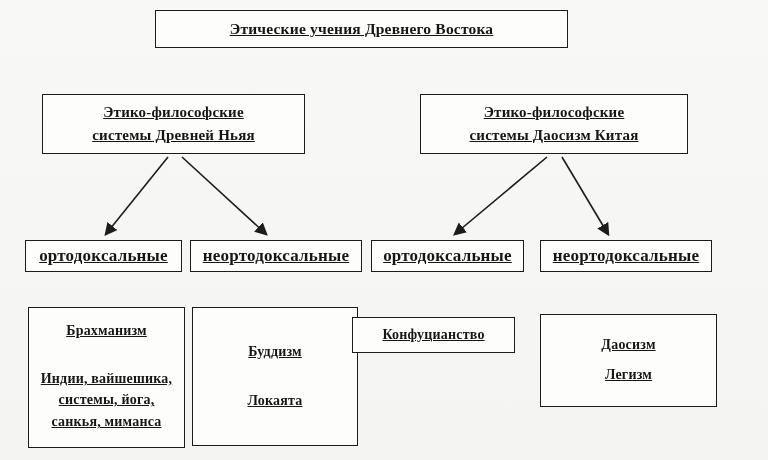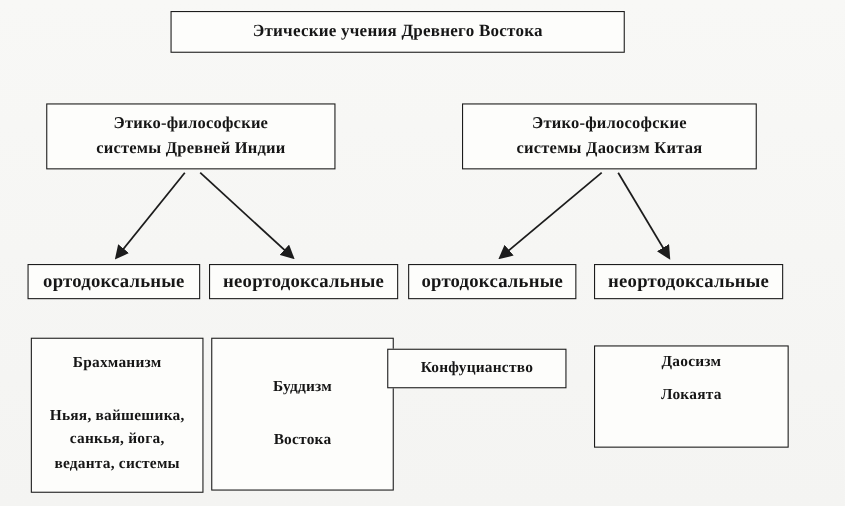--- a/index.html
+++ b/index.html
@@ -33,20 +33,21 @@
     background: #fdfdfb;
     border: 1.5px solid #1c1c1c;
     box-sizing: border-box;
     display: flex;
     flex-direction: column;
     align-items: center;
     justify-content: center;
     text-align: center;
     font-weight: 700;
     letter-spacing: 0.2px;
+    text-decoration: underline;
   }
   .title-box {
     left: 155px; top: 10px; width: 413px; height: 38px;
     font-size: 15.5px;
     border-width: 1.5px;
   }
   .root-box {
     top: 94px; height: 60px;
     font-size: 15px;
     line-height: 1.55;
@@ -78,21 +79,21 @@
     left: 192px; top: 307px; width: 166px; height: 139px;
     justify-content: space-evenly;
     padding: 6px 0;
   }
   .detail-china-orthodox {
     left: 352px; top: 317px; width: 163px; height: 36px;
   }
   .detail-china-heterodox {
     left: 540px; top: 314px; width: 177px; height: 93px;
     justify-content: flex-start;
-    padding-top: 0;
+    padding-top: 15px;
   }
   .detail-china-heterodox .detail-line {
     line-height: 30px;
   }
   .line { display: block; }
 </style>
 </head>
 <body>
 
 <div class="canvas">
@@ -108,21 +109,21 @@
     <line x1="547" y1="157" x2="455" y2="234" stroke="#1c1c1c" stroke-width="1.6" marker-end="url(#arrowhead)"></line>
     <line x1="562" y1="157" x2="608" y2="234" stroke="#1c1c1c" stroke-width="1.6" marker-end="url(#arrowhead)"></line>
   </svg>
 
   <div class="box title-box">
     <span class="line">Этические учения Древнего Востока</span>
   </div>
 
   <div class="box root-box root-india">
     <span class="line">Этико-философские</span>
-    <span class="line">системы Древней Индии</span>
+    <span class="line">системы Древней Ньяя</span>
   </div>
 
   <div class="box root-box root-china">
     <span class="line">Этико-философские</span>
     <span class="line">системы Даосизм Китая</span>
   </div>
 
   <div class="box cat-box cat-india-orthodox">
     <span class="line">ортодоксальные</span>
   </div>
@@ -134,32 +135,32 @@
   <div class="box cat-box cat-china-orthodox">
     <span class="line">ортодоксальные</span>
   </div>
 
   <div class="box cat-box cat-china-heterodox">
     <span class="line">неортодоксальные</span>
   </div>
 
   <div class="box detail-box detail-india-orthodox">
     <span class="line detail-title">Брахманизм</span>
-    <span class="line detail-line">Ньяя, вайшешика,</span>
-    <span class="line detail-line">санкья, йога,</span>
-    <span class="line detail-line">веданта, системы</span>
+    <span class="line detail-line">Индии, вайшешика,</span>
+    <span class="line detail-line">системы, йога,</span>
+    <span class="line detail-line">санкья, миманса</span>
   </div>
 
   <div class="box detail-box detail-india-heterodox">
     <span class="line detail-line">Буддизм</span>
-    <span class="line detail-line">Востока</span>
+    <span class="line detail-line">Локаята</span>
   </div>
 
   <div class="box detail-box detail-china-orthodox">
     <span class="line detail-line">Конфуцианство</span>
   </div>
 
   <div class="box detail-box detail-china-heterodox">
     <span class="line detail-line">Даосизм</span>
-    <span class="line detail-line">Локаята</span>
+    <span class="line detail-line">Легизм</span>
   </div>
 
 </div>
 
 </body></html>

